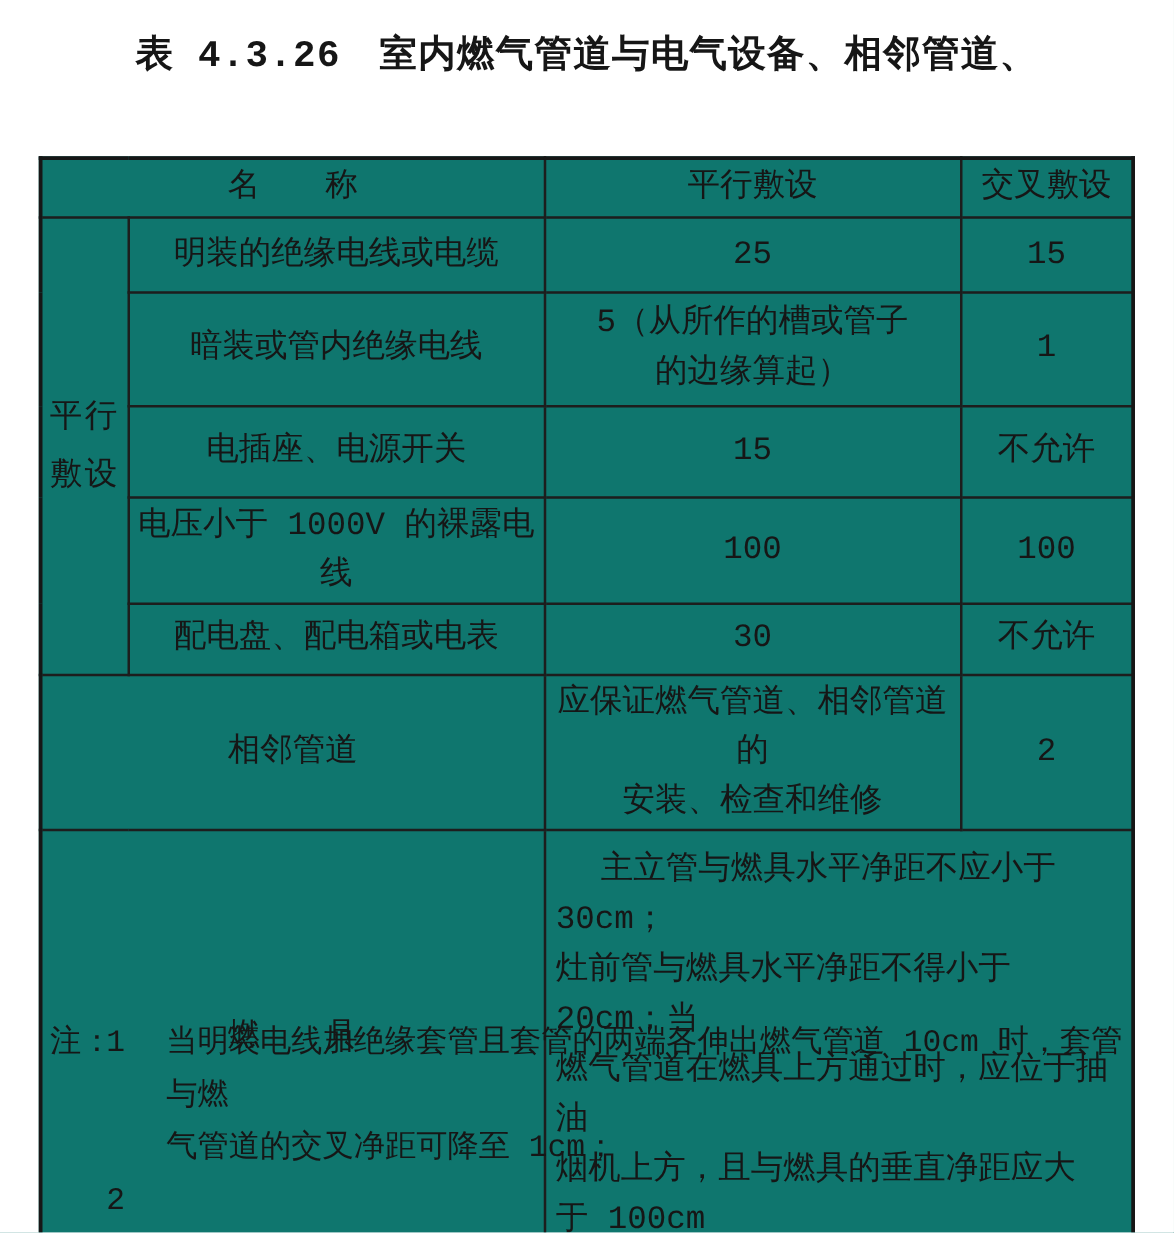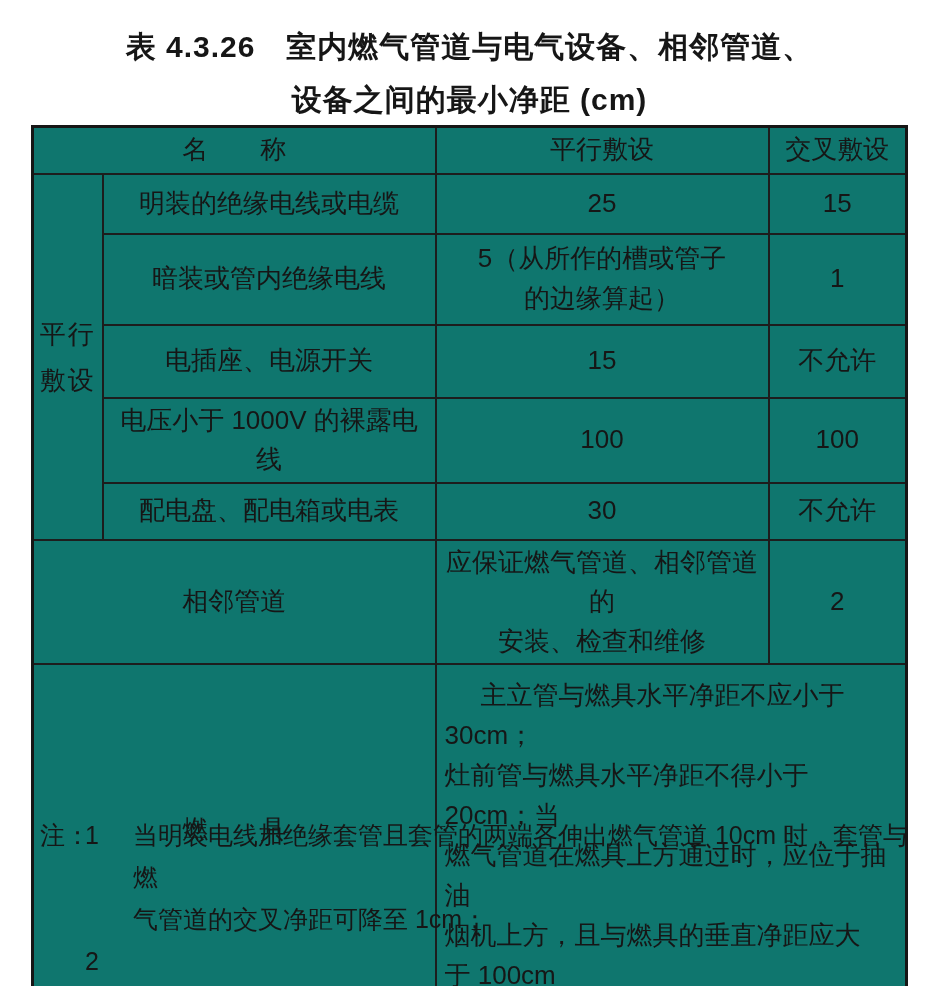--- a/index.html
+++ b/index.html
@@ -2,21 +2,21 @@
 <html><head>
 <meta charset="utf-8">
 <style>
   html, body { margin: 0; padding: 0; background: #ffffff; }
   .page {
     position: relative;
     width: 939px;
     height: 986px;
     background: #ffffff;
     color: #161616;
-    font-family: Liberation Sans, sans-serif;
+    font-family: Liberation Mono, monospace;
     overflow: hidden;
   }
   .title-block {
     position: absolute;
     top: 20px;
     left: 0;
     width: 939px;
     text-align: center;
     font-weight: 700;
     font-size: 30px;
@@ -82,21 +82,20 @@
   .note-num   { flex: none; width: 48px; }
   .note-text  { flex: 1; white-space: pre-line; }
 </style>
 </head>
 <body>
 
 <div class="page">
 
   <div class="title-block">
     <div>表 4.3.26　室内燃气管道与电气设备、相邻管道、</div>
-    <div>设备之间的最小净距 (cm)</div>
   </div>
 
   <table class="clearance">
     <colgroup>
       <col class="col-group">
         <col class="col-name">
         <col class="col-par">
         <col class="col-cross">
     </colgroup>
     <tbody>

